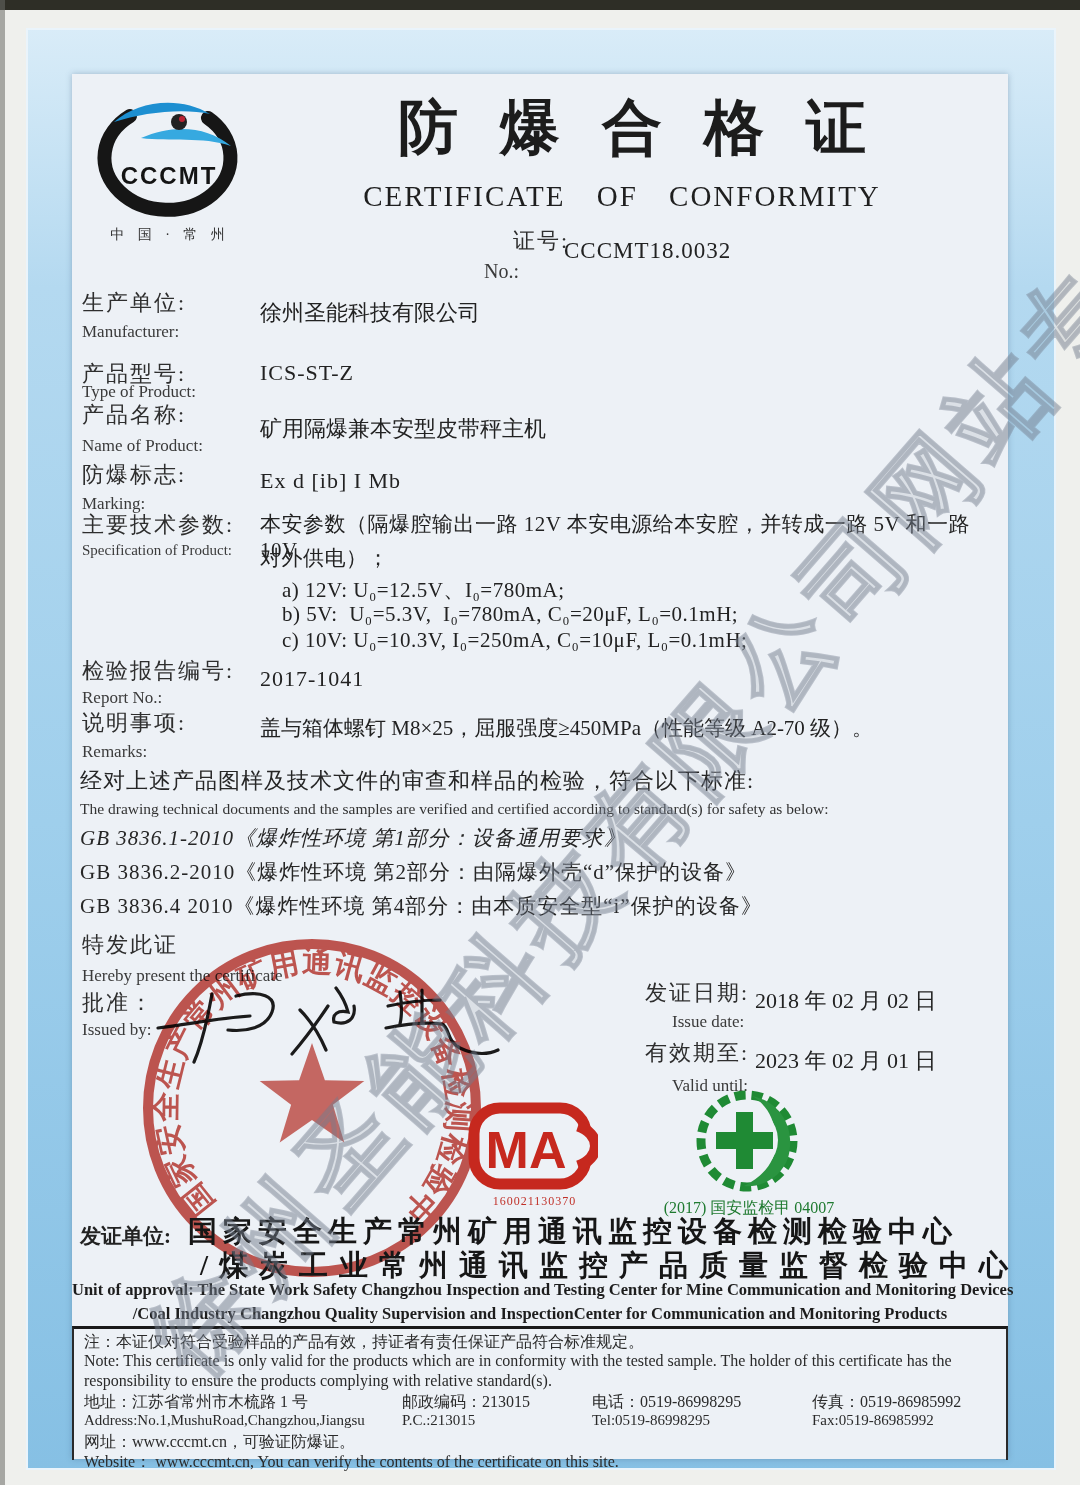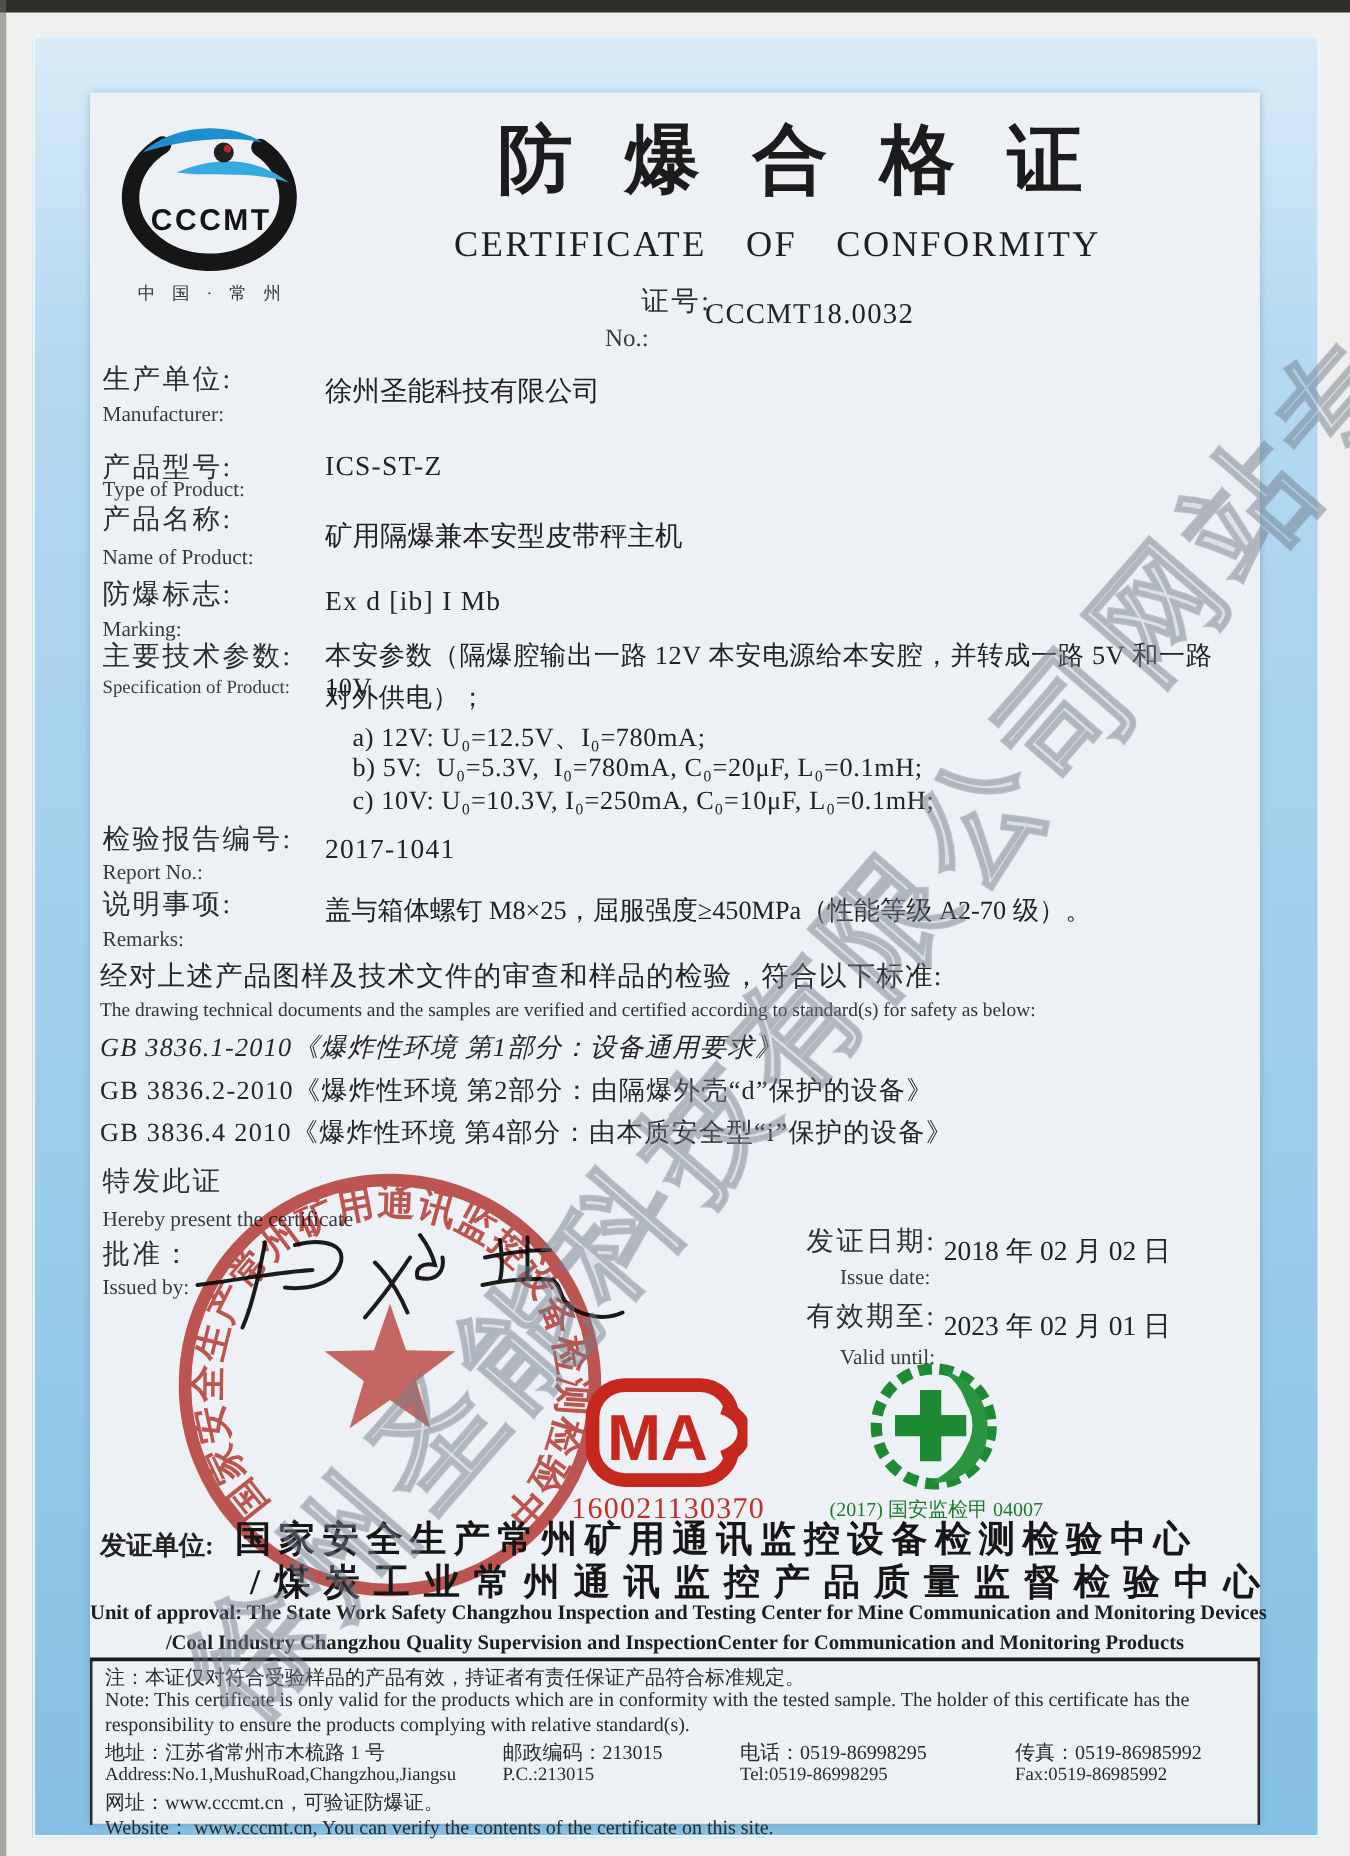--- a/index.html
+++ b/index.html
@@ -124,21 +124,21 @@
         </text>
         <polygon points="176,111 188.9,148.2 228.3,149 196.9,172.8 208.3,210.5 176,188 143.7,210.5 155.1,172.8 123.7,149 163.1,148.2" fill="#c8463c" opacity="0.9"></polygon>
       </svg>
 
       <svg class="abs" style="left:396px;top:1028px;" width="130" height="88" viewBox="0 0 130 88">
         <rect x="6" y="6" width="112" height="76" rx="26" fill="none" stroke="#c6281e" stroke-width="11"></rect>
         <rect x="104" y="26" width="26" height="36" fill="#edf1f6"></rect>
         <path d="M 110 24 A 30 22 0 0 1 110 64" fill="none" stroke="#c6281e" stroke-width="11"></path>
         <text x="58" y="66" text-anchor="middle" font-size="52" font-weight="bold" fill="#c6281e" font-family="Liberation Sans, sans-serif">MA</text>
       </svg>
-      <div class="abs" style="left:380px;top:1120px;width:165px;text-align:center;font-size:24px;color:#c03028;letter-spacing:1px;">160021130370</div>
+      <div class="abs" style="left:380px;top:1120px;width:165px;text-align:center;font-size:12px;color:#c03028;letter-spacing:1px;">160021130370</div>
 
       <svg class="abs" style="left:620px;top:1012px;" width="110" height="110" viewBox="0 0 110 110">
         <circle cx="55" cy="55" r="46" fill="none" stroke="#1f8a34" stroke-width="9" stroke-dasharray="11 6"></circle>
         <path d="M 60 10 C 90 16, 104 44, 96 72 C 88 94, 66 102, 52 100 C 76 88, 86 70, 84 50 C 82 32, 74 18, 60 10 Z" fill="#2a9440"></path>
         <circle cx="52" cy="54" r="34" fill="#edf1f6"></circle>
         <rect x="44" y="26" width="17" height="57" fill="#1f8a34"></rect>
         <rect x="24" y="46" width="57" height="17" fill="#1f8a34"></rect>
       </svg>
       <div class="abs" style="left:572px;top:1124px;width:210px;text-align:center;font-size:16px;color:#1f7a30;">(2017) 国安监检甲 04007</div>
 

